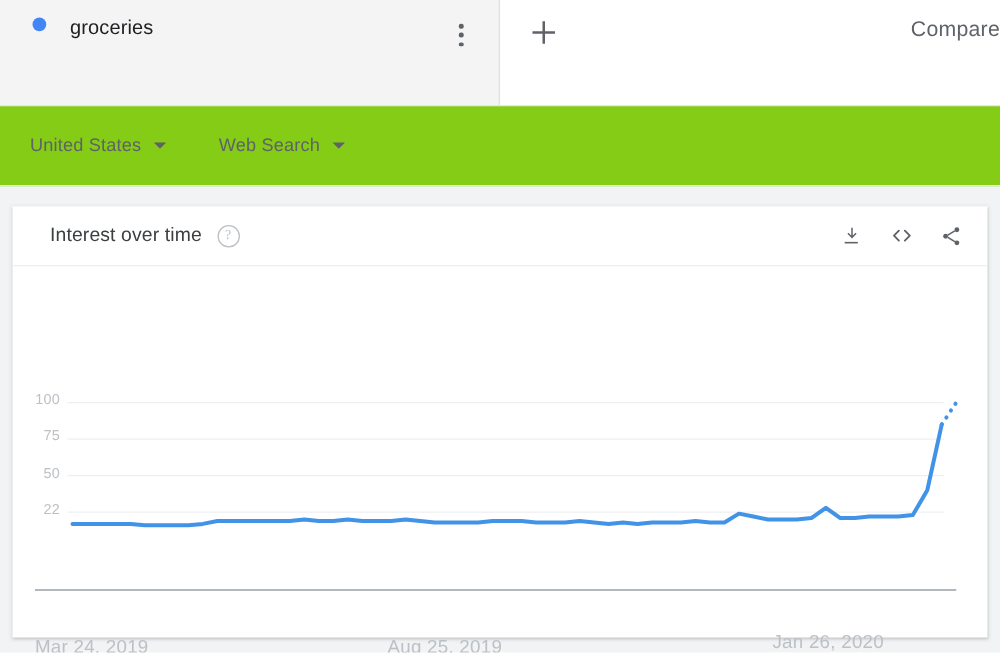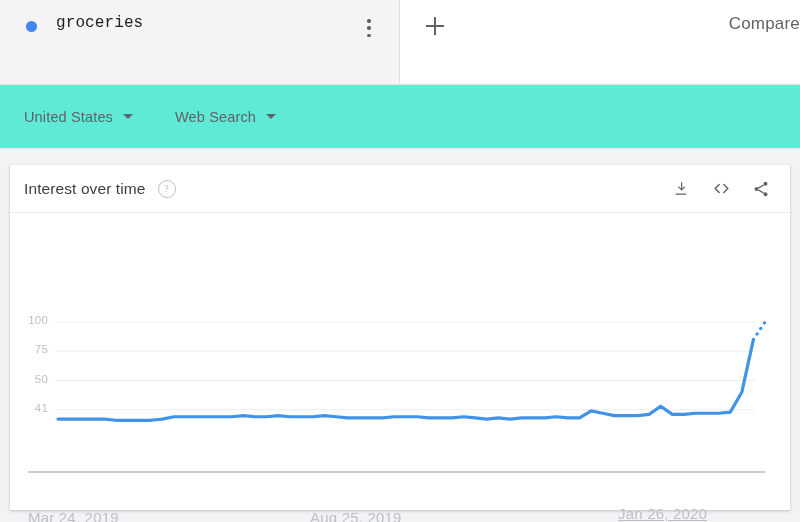--- a/index.html
+++ b/index.html
@@ -26,23 +26,22 @@
   .term-card {
     width: 400px;
     background: #f4f4f4;
     border-right: 1px solid #e0e0e0;
     position: relative;
     box-sizing: border-box;
     padding: 8px 14px 0 26px;
   }
   .term-row {
     display: flex;
-    align-items: flex-end;
+    align-items: flex-start;
     margin-top: 6px;
-    font-family: Liberation Mono, monospace;
   }
   .term-dot {
     width: 11px;
     height: 11px;
     border-radius: 50%;
     background: #4285f4;
     flex: 0 0 auto;
   }
   .term-name {
     margin-left: 19px;
@@ -109,21 +108,21 @@
   .compare-label {
     margin-left: 21px;
     font-size: 17px;
     color: #5f6368;
     letter-spacing: .2px;
   }
 
   
   .filter-bar {
     height: 64px;
-    background: #5eead4;
+    background: #84cc16;
     display: flex;
     align-items: center;
     padding-left: 24px;
     box-sizing: border-box;
     border-bottom: 1px solid #e8eaed;
     text-align: center;
   }
   .filter {
     display: flex;
     align-items: center;
@@ -158,20 +157,21 @@
     display: flex;
     align-items: center;
     padding: 0 18px 0 14px;
     box-sizing: border-box;
     border-bottom: 1px solid #eceff1;
   }
   .card-title {
     font-size: 15.5px;
     color: #3c4043;
     letter-spacing: .1px;
+    margin-left: 16px;
   }
   .help-icon {
     margin-left: 12px;
     width: 16px;
     height: 16px;
     border: 1.3px solid #bdc1c6;
     border-radius: 50%;
     color: #bdc1c6;
     font-size: 11px;
     line-height: 14px;
@@ -288,24 +288,24 @@
           <line x1="44" x2="745" y1="138.25" y2="138.25" stroke="#eceff1" stroke-width="1"></line>
           <line x1="44" x2="745" y1="109" y2="109" stroke="#eceff1" stroke-width="1"></line>
         </g>
       <g id="axisline">
           <line x1="18" x2="755" y1="259" y2="259" stroke="#9aa0a6" stroke-width="1.1"></line>
         </g>
       <path id="series-solid" fill="none" stroke-width="3.2" stroke-linecap="round" stroke-linejoin="round" d="M48.00 206.11 L59.59 206.11 L71.18 206.11 L82.77 206.11 L94.36 206.11 L105.95 207.28 L117.54 207.28 L129.13 207.28 L140.72 207.28 L152.31 206.11 L163.90 203.77 L175.49 203.77 L187.08 203.77 L198.67 203.77 L210.26 203.77 L221.85 203.77 L233.44 202.60 L245.03 203.77 L256.62 203.77 L268.21 202.60 L279.80 203.77 L291.39 203.77 L302.98 203.77 L314.57 202.60 L326.16 203.77 L337.75 204.94 L349.34 204.94 L360.93 204.94 L372.52 204.94 L384.11 203.77 L395.70 203.77 L407.30 203.77 L418.89 204.94 L430.48 204.94 L442.07 204.94 L453.66 203.77 L465.25 204.94 L476.84 206.11 L488.43 204.94 L500.02 206.11 L511.61 204.94 L523.20 204.94 L534.79 204.94 L546.38 203.77 L557.97 204.94 L569.56 204.94 L581.15 197.92 L592.74 200.26 L604.33 202.60 L615.92 202.60 L627.51 202.60 L639.10 201.43 L650.69 193.24 L662.28 201.43 L673.87 201.43 L685.46 200.26 L697.05 200.26 L708.64 200.26 L720.23 199.09 L731.82 179.20 L743.41 126.55" stroke="#4193e8"></path>
       <path id="series-dotted" fill="none" stroke-width="3.2" stroke-linecap="round" stroke-linejoin="round" stroke-dasharray="0.2 6.4" d="M743.41 126.55 L755.00 109.00" stroke="#4193e8"></path>
     </svg>
     <div id="ylabels">
-        <div class="ylabel" style="left: 4px; top: 188.75px;">41</div>
+        <div class="ylabel" style="left: 4px; top: 188.75px;">22</div>
         <div class="ylabel" style="left: 4px; top: 159.5px;">50</div>
         <div class="ylabel" style="left: 4px; top: 130.25px;">75</div>
         <div class="ylabel" style="left: 4px; top: 101px;">100</div>
       </div>
     <div id="xlabels">
         <div class="xlabel" style="left: 18px; top: 268px;">Mar 24, 2019</div>
         <div class="xlabel" style="left: 300px; top: 268px;">Aug 25, 2019</div>
-        <div class="xlabel" style="left: 608px; top: 264px; text-decoration: underline;">Jan 26, 2020</div>
+        <div class="xlabel" style="left: 608px; top: 264px;">Jan 26, 2020</div>
       </div>
   </div>
 </div>
 
 </body></html>

